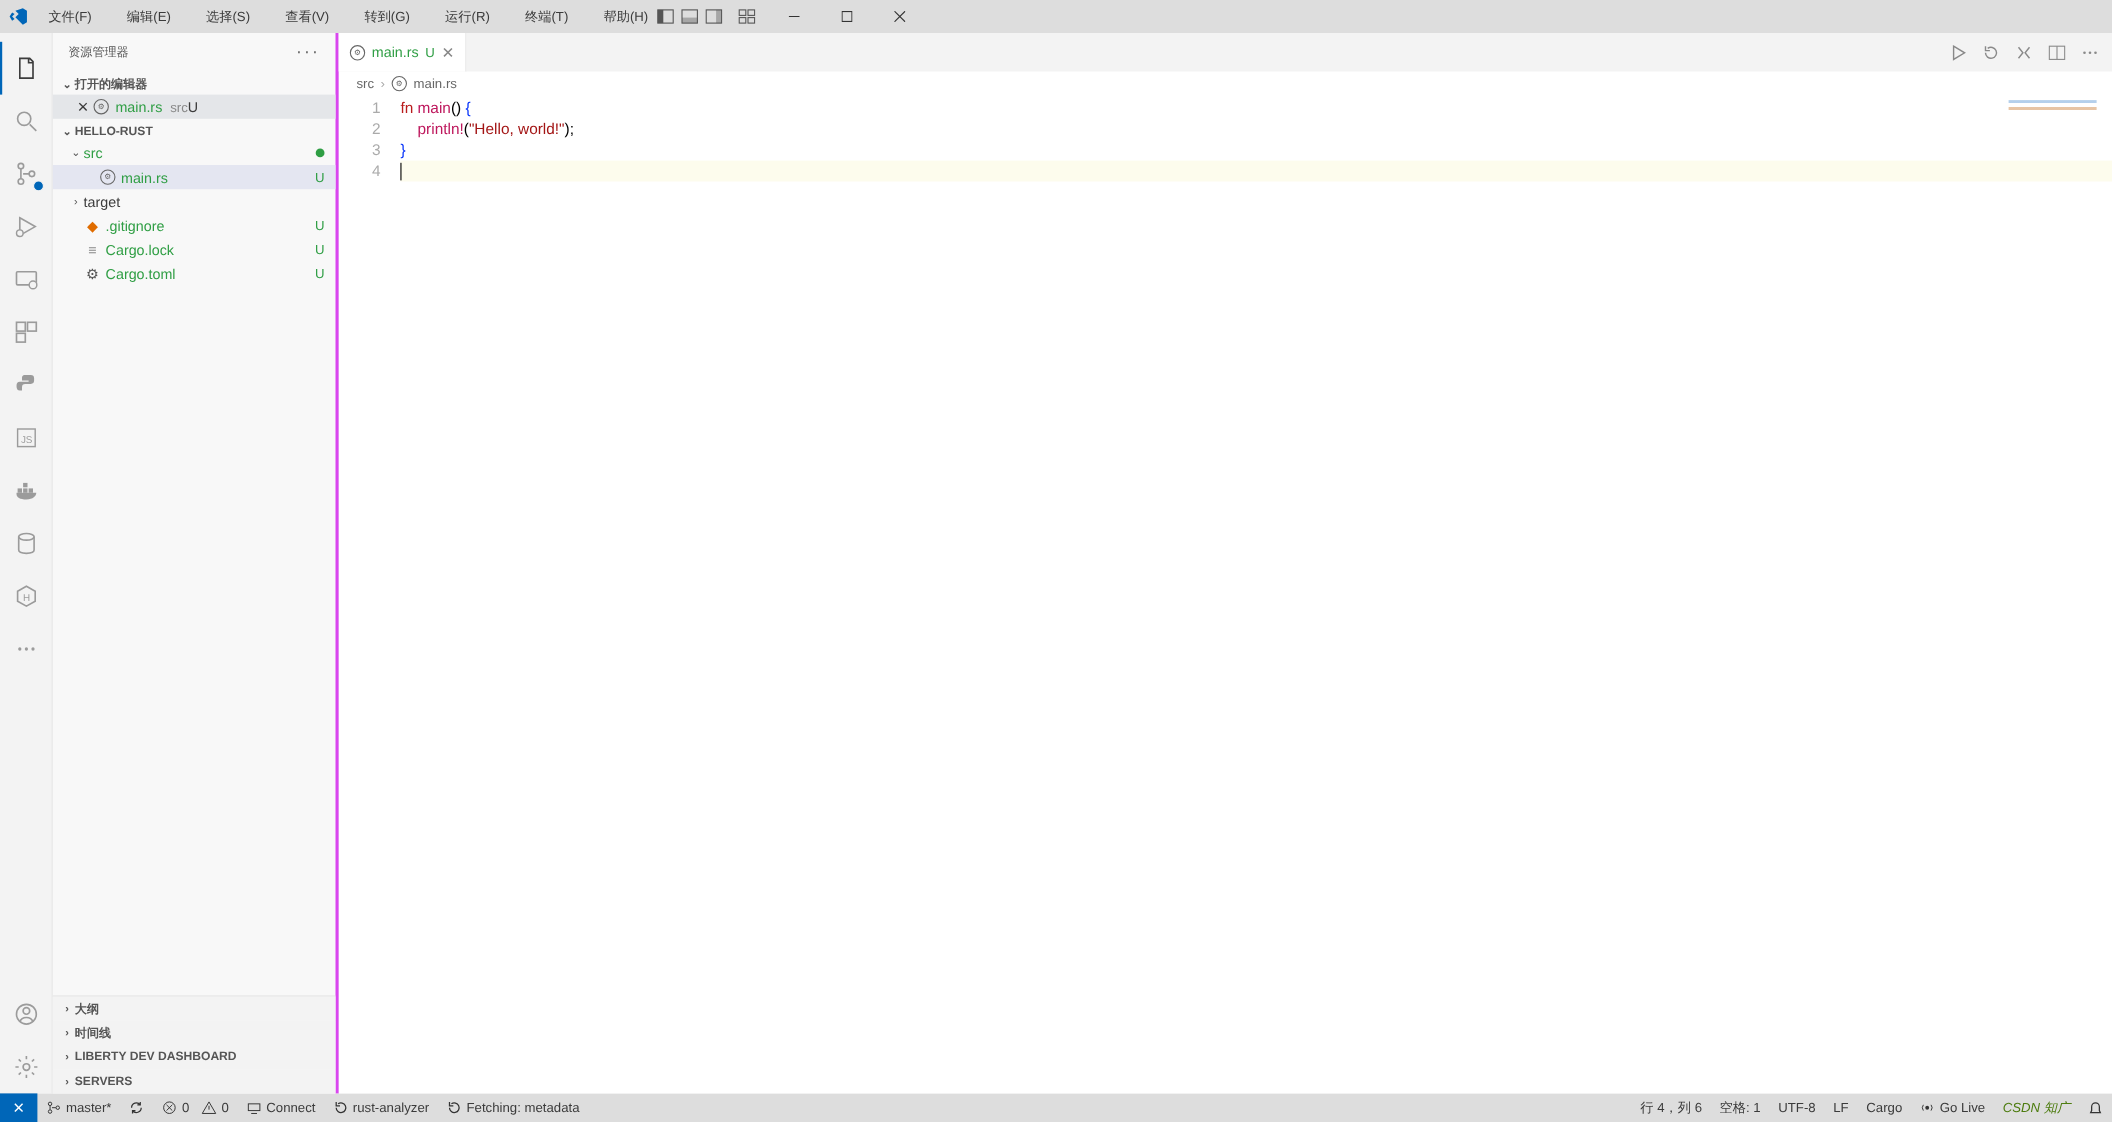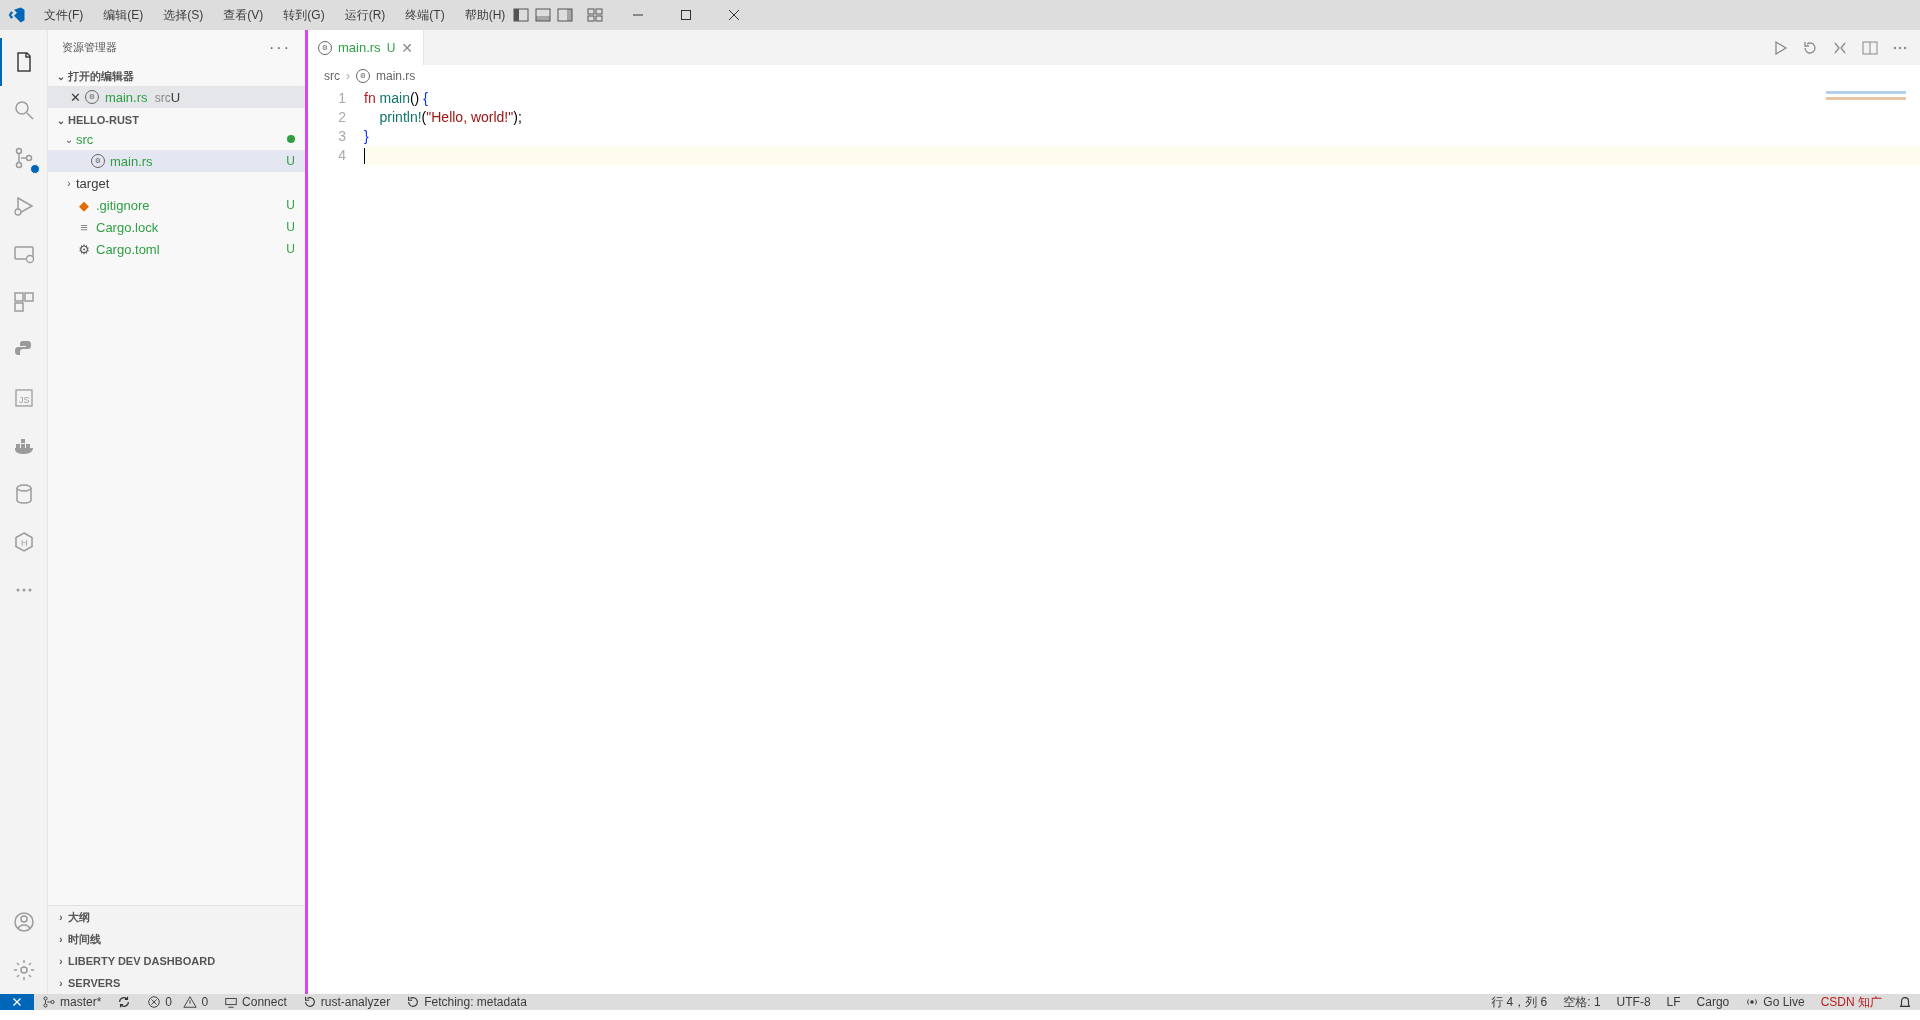--- a/index.html
+++ b/index.html
@@ -1,19 +1,19 @@
 <!DOCTYPE html>
 <html><head>
 <meta charset="utf-8">
 <style>
 * { margin: 0; padding: 0; box-sizing: border-box; font-family: "Segoe UI", Arial, sans-serif; }
 html, body { width: 1920px; height: 1020px; overflow: hidden; background: #ffffff; color: #3b3b3b; }
 .titlebar { height: 30px; background: #dddddd; display: flex; align-items: center; padding-left: 8px; font-size: 12px; }
 .titlebar .logo { width: 18px; height: 18px; margin-right: 10px; }
-.titlebar .menu { display: flex; gap: 4px; justify-content: space-between; }
+.titlebar .menu { display: flex; gap: 16px; justify-content: space-between; }
 .titlebar .menu span { padding: 0 8px; cursor: default; }
 .titlebar .title { flex: 1; text-align: center; color: #333; }
 .titlebar .win-controls { display: flex; align-items: center; gap: 2px; padding-right: 4px; }
 .titlebar .win-controls .wc { width: 46px; height: 30px; display: flex; align-items: center; justify-content: center; }
 .titlebar .layout-icons { display: flex; gap: 6px; margin-right: 12px; }
 .titlebar .layout-icons svg { width: 16px; height: 16px; }
 
 .main { display: flex; height: 964px; }
 .activitybar { width: 48px; background: #f3f3f3; display: flex; flex-direction: column; align-items: center; padding-top: 8px; border-right: 1px solid #e5e5e5; }
 .activitybar .act { width: 48px; height: 48px; display: flex; align-items: center; justify-content: center; position: relative; }
@@ -54,32 +54,32 @@
 
 .breadcrumb { height: 22px; display: flex; align-items: center; padding-left: 16px; font-size: 12px; color: #666; gap: 6px; }
 .breadcrumb .sep { color: #aaa; }
 
 .code { flex: 1; display: flex; font-family: Consolas, "Courier New", monospace; font-size: 14px; position: relative; }
 .gutter { width: 56px; text-align: right; color: #aaa; padding-right: 18px; padding-top: 2px; line-height: 19px; }
 .code-body { flex: 1; padding-top: 2px; line-height: 19px; white-space: pre; position: relative; }
 .code-line.current { background: #fdfced; }
 .code-body .cursor { border-left: 1px solid #000; display: inline-block; height: 16px; vertical-align: middle; }
 .kw { color: #b91c1c; }
-.fn { color: #0f766e; }
+.fn { color: #be185d; }
 .str { color: #a31515; }
 .punct { color: #000; }
 .brace { color: #0431fa; }
 .minimap { position: absolute; top: 4px; right: 14px; width: 80px; height: 10px; background: linear-gradient(#6aa0d8 0 3px, transparent 3px 6px, #d08a4a 6px 9px, transparent 9px); opacity: 0.5; }
 
-.statusbar { height: 16px; background: #dddddd; display: flex; align-items: center; font-size: 12px; color: #3b3b3b; }
+.statusbar { height: 26px; background: #dddddd; display: flex; align-items: center; font-size: 12px; color: #3b3b3b; }
 .statusbar .sb-item { padding: 0 8px; display: flex; align-items: center; gap: 4px; height: 100%; }
 .statusbar .remote { background: #0066b8; color: #fff; width: 34px; justify-content: center; }
 .statusbar .spacer { flex: 1; }
 .statusbar svg { width: 14px; height: 14px; }
-.sb-faint { color: #b91c1c; }
+.sb-faint { color: #4d7c0f; font-style: italic; }
 </style>
 </head>
 <body>
 
 <div class="titlebar">
   <svg class="logo" viewBox="0 0 24 24">
       <path fill="#0066b8" d="M17 2l5 3v14l-5 3-9-9 4-4-4-4 9-3zM4 7l3 2-3 3 3 3-3 2-3-5 3-5z"></path>
     </svg>
   <div class="menu">
     <span>文件(F)</span>

